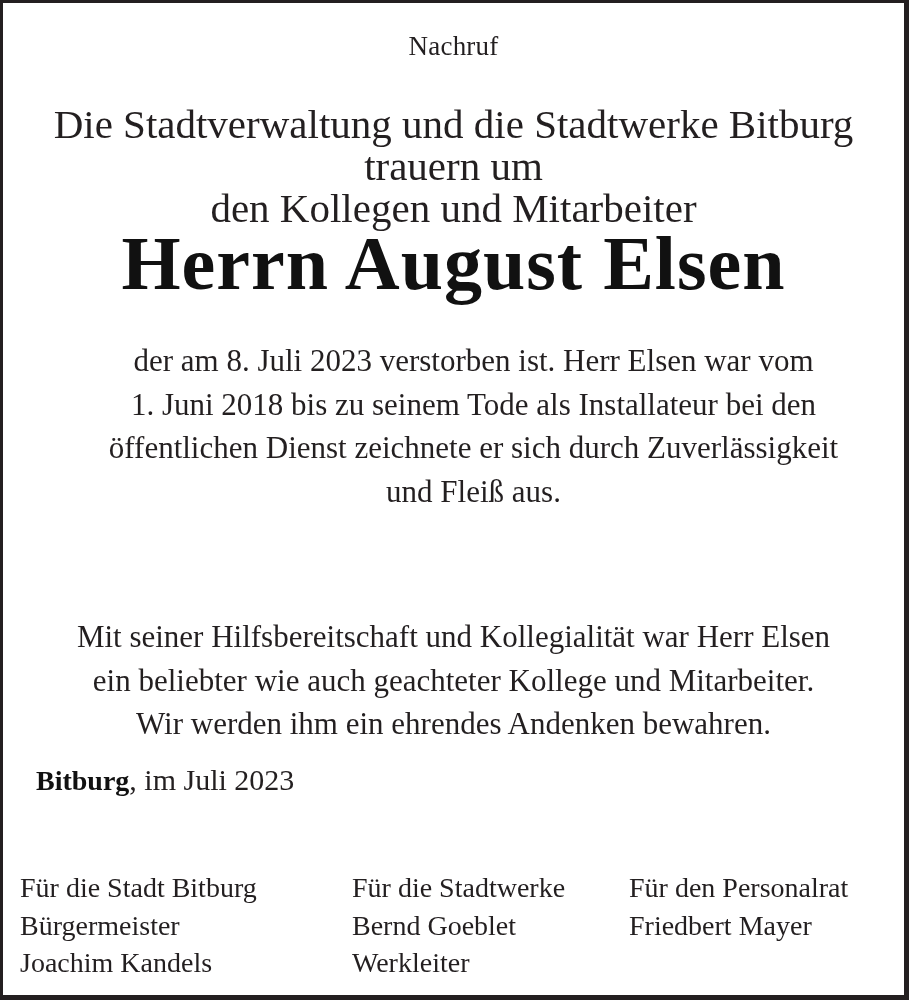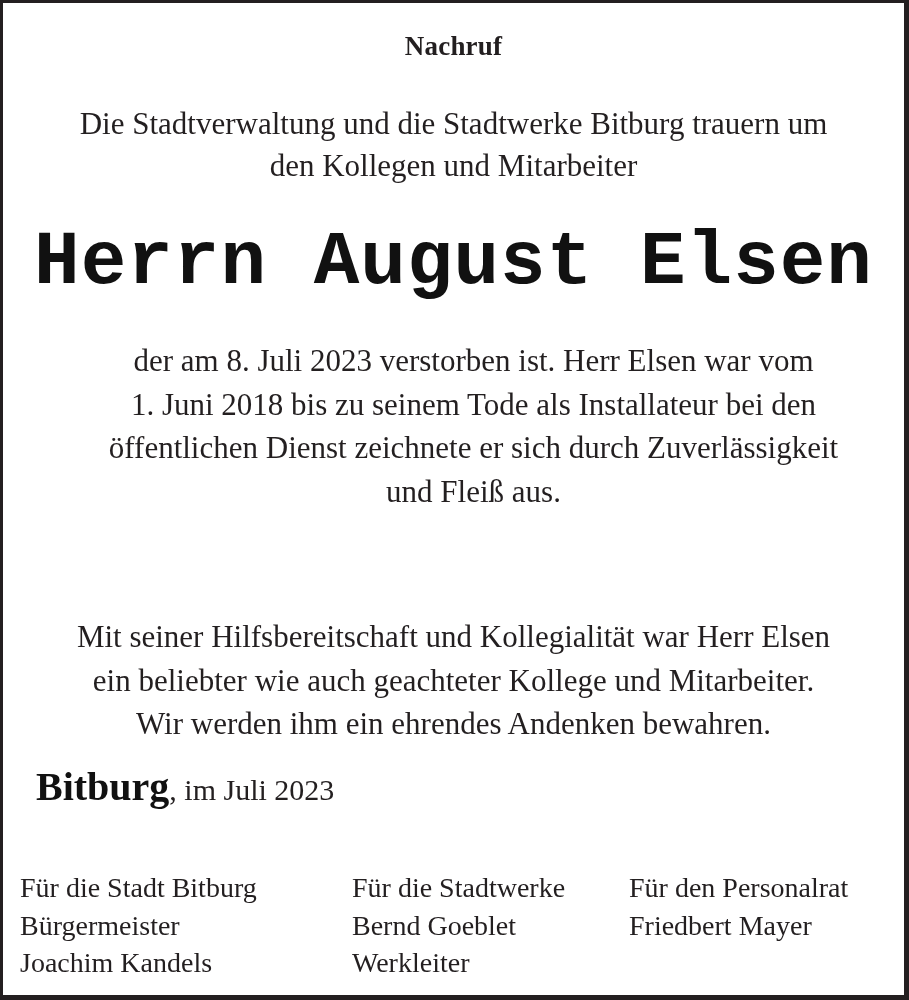--- a/index.html
+++ b/index.html
@@ -10,36 +10,35 @@
       box-sizing: border-box;
       border-top: 3px solid #231f20;
       border-left: 3px solid #231f20;
       border-right: 5px solid #231f20;
       border-bottom: 5px solid #231f20;
       background: #ffffff;
       color: #231f20;
       font-family: "Liberation Serif", "DejaVu Serif", serif;
     }
     .center { position: absolute; left: 0; width: 901px; text-align: center; }
-    .heading { top: 28px; font-size: 27px; font-weight: bold; letter-spacing: 0.2px; }
-    .intro { top: 100px; font-size: 31px; line-height: 42px; }
+    .heading { top: 28px; font-size: 27px; font-weight: normal; letter-spacing: 0.2px; }
+    .intro { top: 100px; font-size: 41px; line-height: 42px; }
     .name {
       top: 212px; font-size: 76px; font-weight: bold; line-height: 96px;
       color: #111;
       letter-spacing: 1px;
-      font-family: Liberation Mono, monospace;
     }
     .body1 { top: 336px; font-size: 31px; line-height: 43.5px; margin-left: 20px; }
     .body2 { top: 612px; font-size: 31px; line-height: 43.5px; }
     .line { display: block; }
     .place {
       position: absolute; left: 33px; top: 760px;
       font-size: 30px;
     }
-    .place .city { font-size: 40px; font-weight: bold; color: #111; }
+    .place .city { font-size: 28px; font-weight: bold; color: #111; }
     .sigs {
       position: absolute; top: 862px; left: 17px;
       font-size: 28px; line-height: 37.5px;
     }
     .sig-col { position: absolute; top: 4px; white-space: nowrap; }
     .sig-col.c0 { left: 0; }
     .sig-col.c1 { left: 306px; margin-left: 26px; }
     .sig-col.c2 { left: 609px; }
   </style>
 </head>

